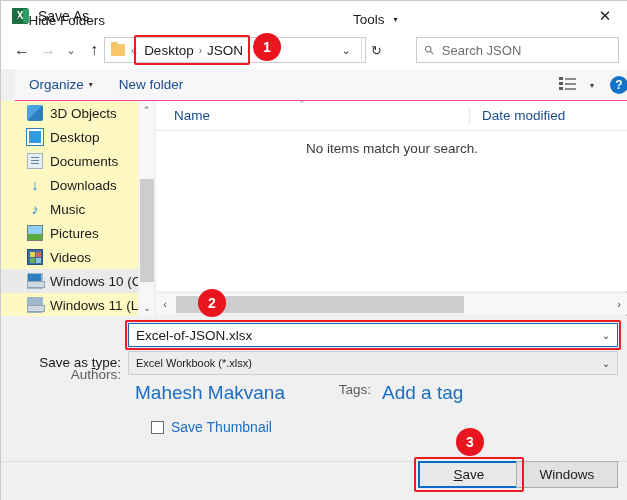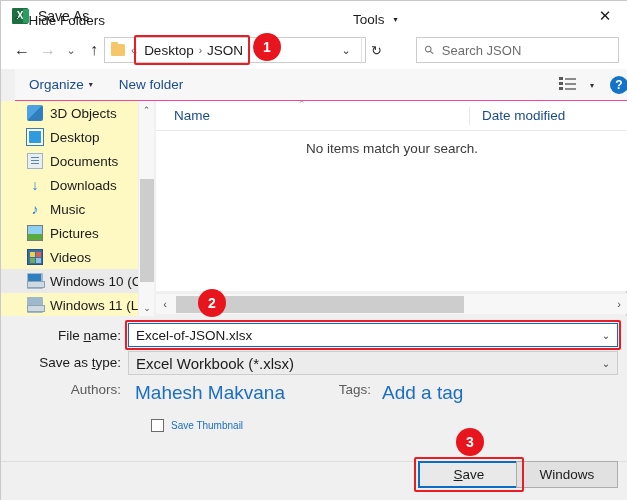--- a/index.html
+++ b/index.html
@@ -271,21 +271,21 @@
     width: 627px; height: 145px;
     background: #f0f0f0;
   }
   .lbl {
     position: absolute; font-size: 13.5px; color: #1b1b1b;
     text-align: right;
   }
   .lbl u { text-decoration: underline; }
   .lbl-filename  { left: 10px; top: 327px; width: 110px; }
   .lbl-savetype  { left: 10px; top: 354px; width: 110px; }
-  .lbl-authors   { left: 10px; top: 381px; width: 110px; color: #5a5a5a; }
+  .lbl-authors   { left: 10px; top: 366px; width: 110px; color: #5a5a5a; }
   .lbl-tags      { left: 330px; top: 381px; width: 40px; color: #5a5a5a; }
 
   .filename-field {
     position: absolute; left: 127px; top: 322px;
     width: 490px; height: 24px;
     background: #fff;
     border: 1px solid #0a6cc4;
     display: flex; align-items: center;
   }
   .filename-field .val {
@@ -298,41 +298,41 @@
     font-size: 10px; color: #444;
   }
   .savetype-field {
     position: absolute; left: 127px; top: 350px;
     width: 490px; height: 24px;
     background: #ececec;
     border: 1px solid #cdcdcd;
     display: flex; align-items: center;
   }
   .savetype-field .val {
-    margin-left: 7px; font-size: 15px; color: #1b1b1b;
+    margin-left: 7px; font-size: 11px; color: #1b1b1b;
   }
   .savetype-field .dd {
     position: absolute; right: 0; top: 0;
     width: 22px; height: 22px;
     display: flex; align-items: center; justify-content: center;
     font-size: 10px; color: #444;
   }
   .link { font-size: 19px; color: #1b6ec2; }
   .authors-val { position: absolute; left: 134px; top: 381px; }
   .tags-val    { position: absolute; left: 381px; top: 381px; }
 
   .thumb-row {
     position: absolute; left: 150px; top: 418px;
     display: flex; align-items: center; gap: 7px;
   }
   .checkbox {
     width: 13px; height: 13px;
     background: #fff; border: 1px solid #6b6b6b;
   }
-  .thumb-label { font-size: 10px; color: #1b6ec2; }
+  .thumb-label { font-size: 14px; color: #1b6ec2; }
 
   
   .bottombar {
     position: absolute; left: 0; top: 460px;
     width: 627px; height: 39px;
     background: #f0f0f0;
     border-top: 1px solid #dedede;
   }
   .hide-folders {
     position: absolute; left: 12px; top: 12px;
@@ -496,21 +496,20 @@
   <div class="hscroll">
     <div class="hs-left">‹</div>
     <div class="hs-track">
       <div class="hs-thumb"></div>
     </div>
     <div class="hs-right">›</div>
   </div>
 
   <div class="formarea"></div>
 
-  <div class="lbl lbl-filename">File <u>n</u>ame:</div>
   <div class="filename-field">
     <span class="val">Excel-of-JSON.xlsx</span>
     <span class="dd">⌄</span>
   </div>
 
   <div class="lbl lbl-savetype">Save as <u>t</u>ype:</div>
   <div class="savetype-field">
     <span class="val">Excel Workbook (*.xlsx)</span>
     <span class="dd">⌄</span>
   </div>

